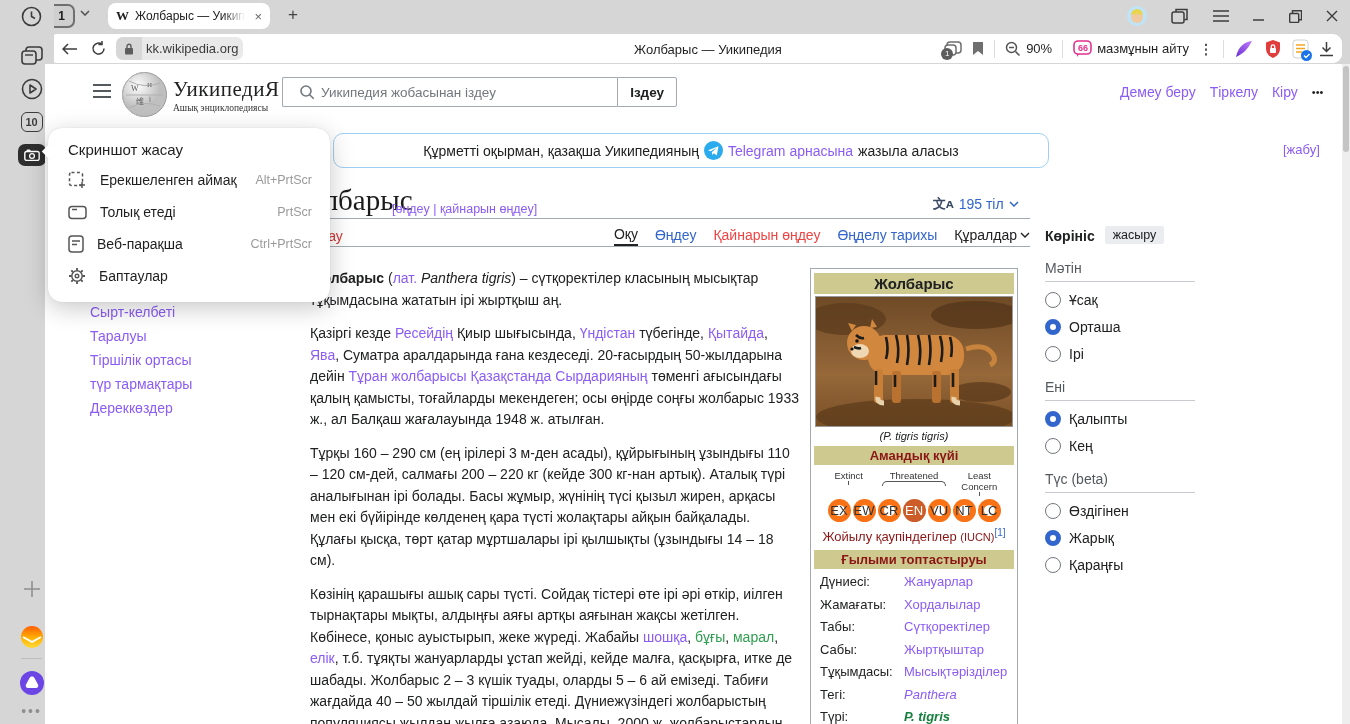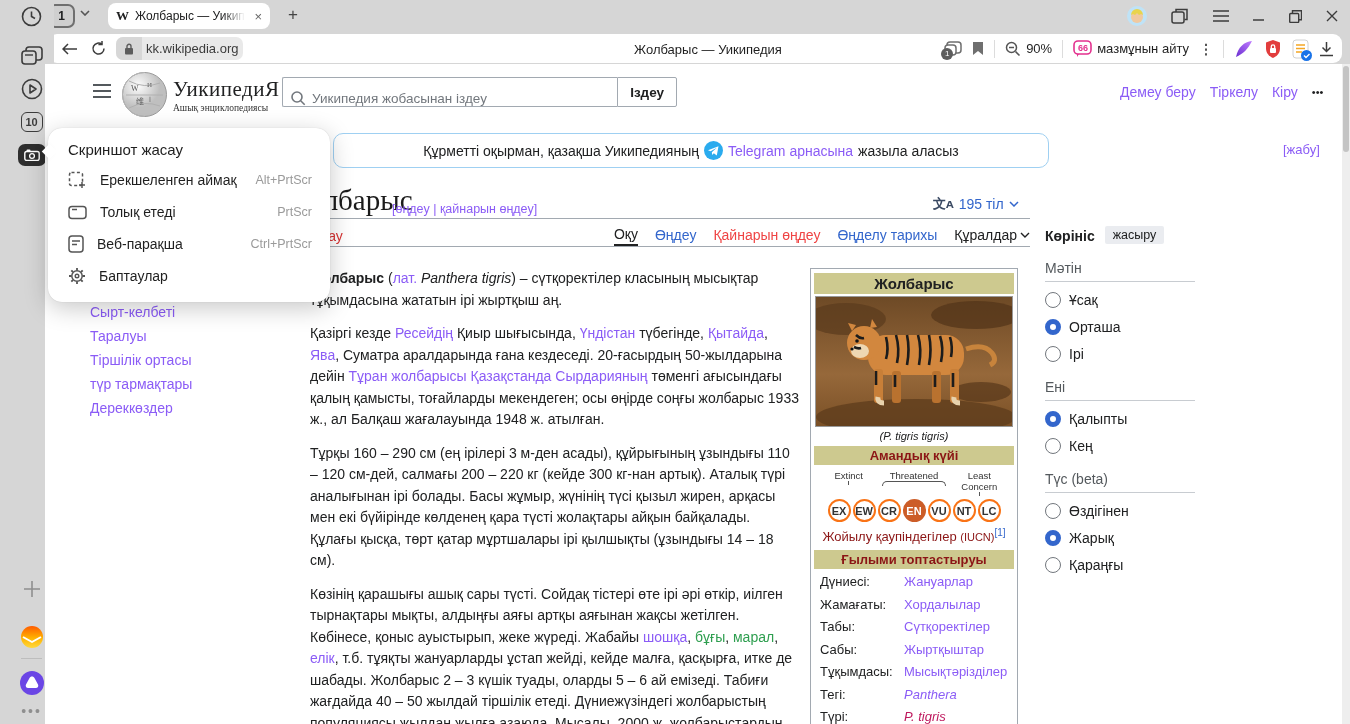--- a/index.html
+++ b/index.html
@@ -44,21 +44,21 @@
 .wg{color:#2e9e4f}
 .wred{color:#d73333}
 .wsup{font-size:10px;vertical-align:super;color:#36c}
 #wm-hamburger{position:absolute;left:48px;top:20px;width:18px}
 #wm-hamburger div{height:2px;background:#54595d;margin-bottom:4px}
 #wiki-logo{position:absolute;left:76px;top:7px}
 #wordmark{position:absolute;left:128px;top:13px;font-family:"Liberation Serif",serif}
 #wordmark .big{font-size:21px;letter-spacing:.5px}
 #wordmark .sub{font-size:9.5px;color:#333;margin-top:1px}
 #searchbox{position:absolute;left:237px;top:13px;width:395px;height:30px;display:flex}
-#search-input-wrap{flex:1;border:1px solid #a2a9b1;border-right:none;border-radius:2px 0 0 2px;display:flex;align-items:flex-end;padding:0 8px;gap:6px}
+#search-input-wrap{flex:1;border:1px solid #a2a9b1;border-right:none;border-radius:2px 0 0 2px;display:flex;align-items:center;padding:0 17px;gap:6px}
 #search-input{border:none;outline:none;flex:1;font-size:13.5px;color:#202122}
 #search-input::placeholder{color:#72777d}
 #search-btn{border:1px solid #a2a9b1;background:#fff;font-weight:bold;font-size:13.5px;color:#202122;padding:0 12px;border-radius:0 2px 2px 0}
 #header-links{position:absolute;left:1075px;top:20px;display:flex;gap:14px;font-size:14px;align-items:center}
 #banner{position:absolute;left:288px;top:69px;width:716px;height:35px;border:1px solid #9fd0f2;border-radius:10px;display:flex;align-items:center;justify-content:center;font-size:14px;gap:5px;background:#fff}
 #banner-close{position:absolute;left:1238px;top:78px;font-size:13px}
 #article-title{position:absolute;left:240px;top:120px;font-family:"Liberation Serif",serif;font-size:29px;color:#1b1b1b}
 #title-edit{position:absolute;left:347px;top:138px;font-size:12.5px;color:#54595d}
 #lang-sel{position:absolute;left:888px;top:131px;display:flex;align-items:center;gap:5px;font-size:14px;color:#36c}
 #lang-ic{font-size:13px;color:#3b4a63;font-weight:bold}
@@ -78,29 +78,29 @@
 .ib-h.red{color:#8b1515;font-size:13px}
 #ib-title{font-size:15px}
 #ib-img{margin:2px auto;border:1px solid #999;width:198px;height:131px}
 #ib-caption{text-align:center;font-size:11px;font-style:italic;padding:1px 0 3px}
 #status{padding:4px 2px 2px}
 #status-labels{display:flex;font-size:9.5px;color:#333;text-align:center;margin-bottom:1px}
 .sl{flex:1;display:flex;flex-direction:column;align-items:center;justify-content:flex-start}
 .tick{width:1px;height:4px;background:#555}
 .brace{width:64px;height:5px;border:1px solid #555;border-bottom:none;border-radius:5px 5px 0 0}
 #status-codes{display:flex;justify-content:center;gap:2px;margin:3px 0 5px}
-.code{width:23px;height:23px;border:2px solid #f97316;border-radius:50%;display:flex;align-items:center;justify-content:center;font-size:11px;font-weight:bold;color:#333;background:#fff}
+.code{width:23px;height:23px;border:6px solid #f97316;border-radius:50%;display:flex;align-items:center;justify-content:center;font-size:13px;font-weight:normal;color:#333;background:#fff}
 .code.active{background:#cc5d28;border-color:#cc5d28;color:#fff}
 #status-line{text-align:center;color:#8b1515;font-size:13px;padding-bottom:3px}
 #status-line .small{font-size:11px}
 #taxonomy{padding:4px 0 2px 6px}
 .tr{display:flex;margin-bottom:7.5px}
 .tr .lb{flex:0 0 84px}
 .val-i{font-style:italic}
-.val-bi{font-style:italic;font-weight:normal;color:#be185d}
+.val-bi{font-style:italic;font-weight:bold;color:#15803d}
 
 #appearance{position:absolute;left:1000px;top:162px;width:150px;font-size:14px}
 #app-head{display:flex;align-items:flex-end;gap:10px;margin-bottom:10px}
 #app-title{font-weight:bold}
 #app-hide{background:#eaecf0;border-radius:2px;font-size:12.5px;padding:2px 8px;color:#202122}
 .app-sec-label{color:#54595d;padding:6px 0 5px;border-bottom:1px solid #c8ccd1;margin-bottom:10px}
 .radio-row{display:flex;align-items:center;gap:8px;margin-bottom:11px}
 .radio{width:16px;height:16px;border-radius:50%;border:1px solid #72777d;background:#fff}
 .radio.on{border:5px solid #36c}
 

